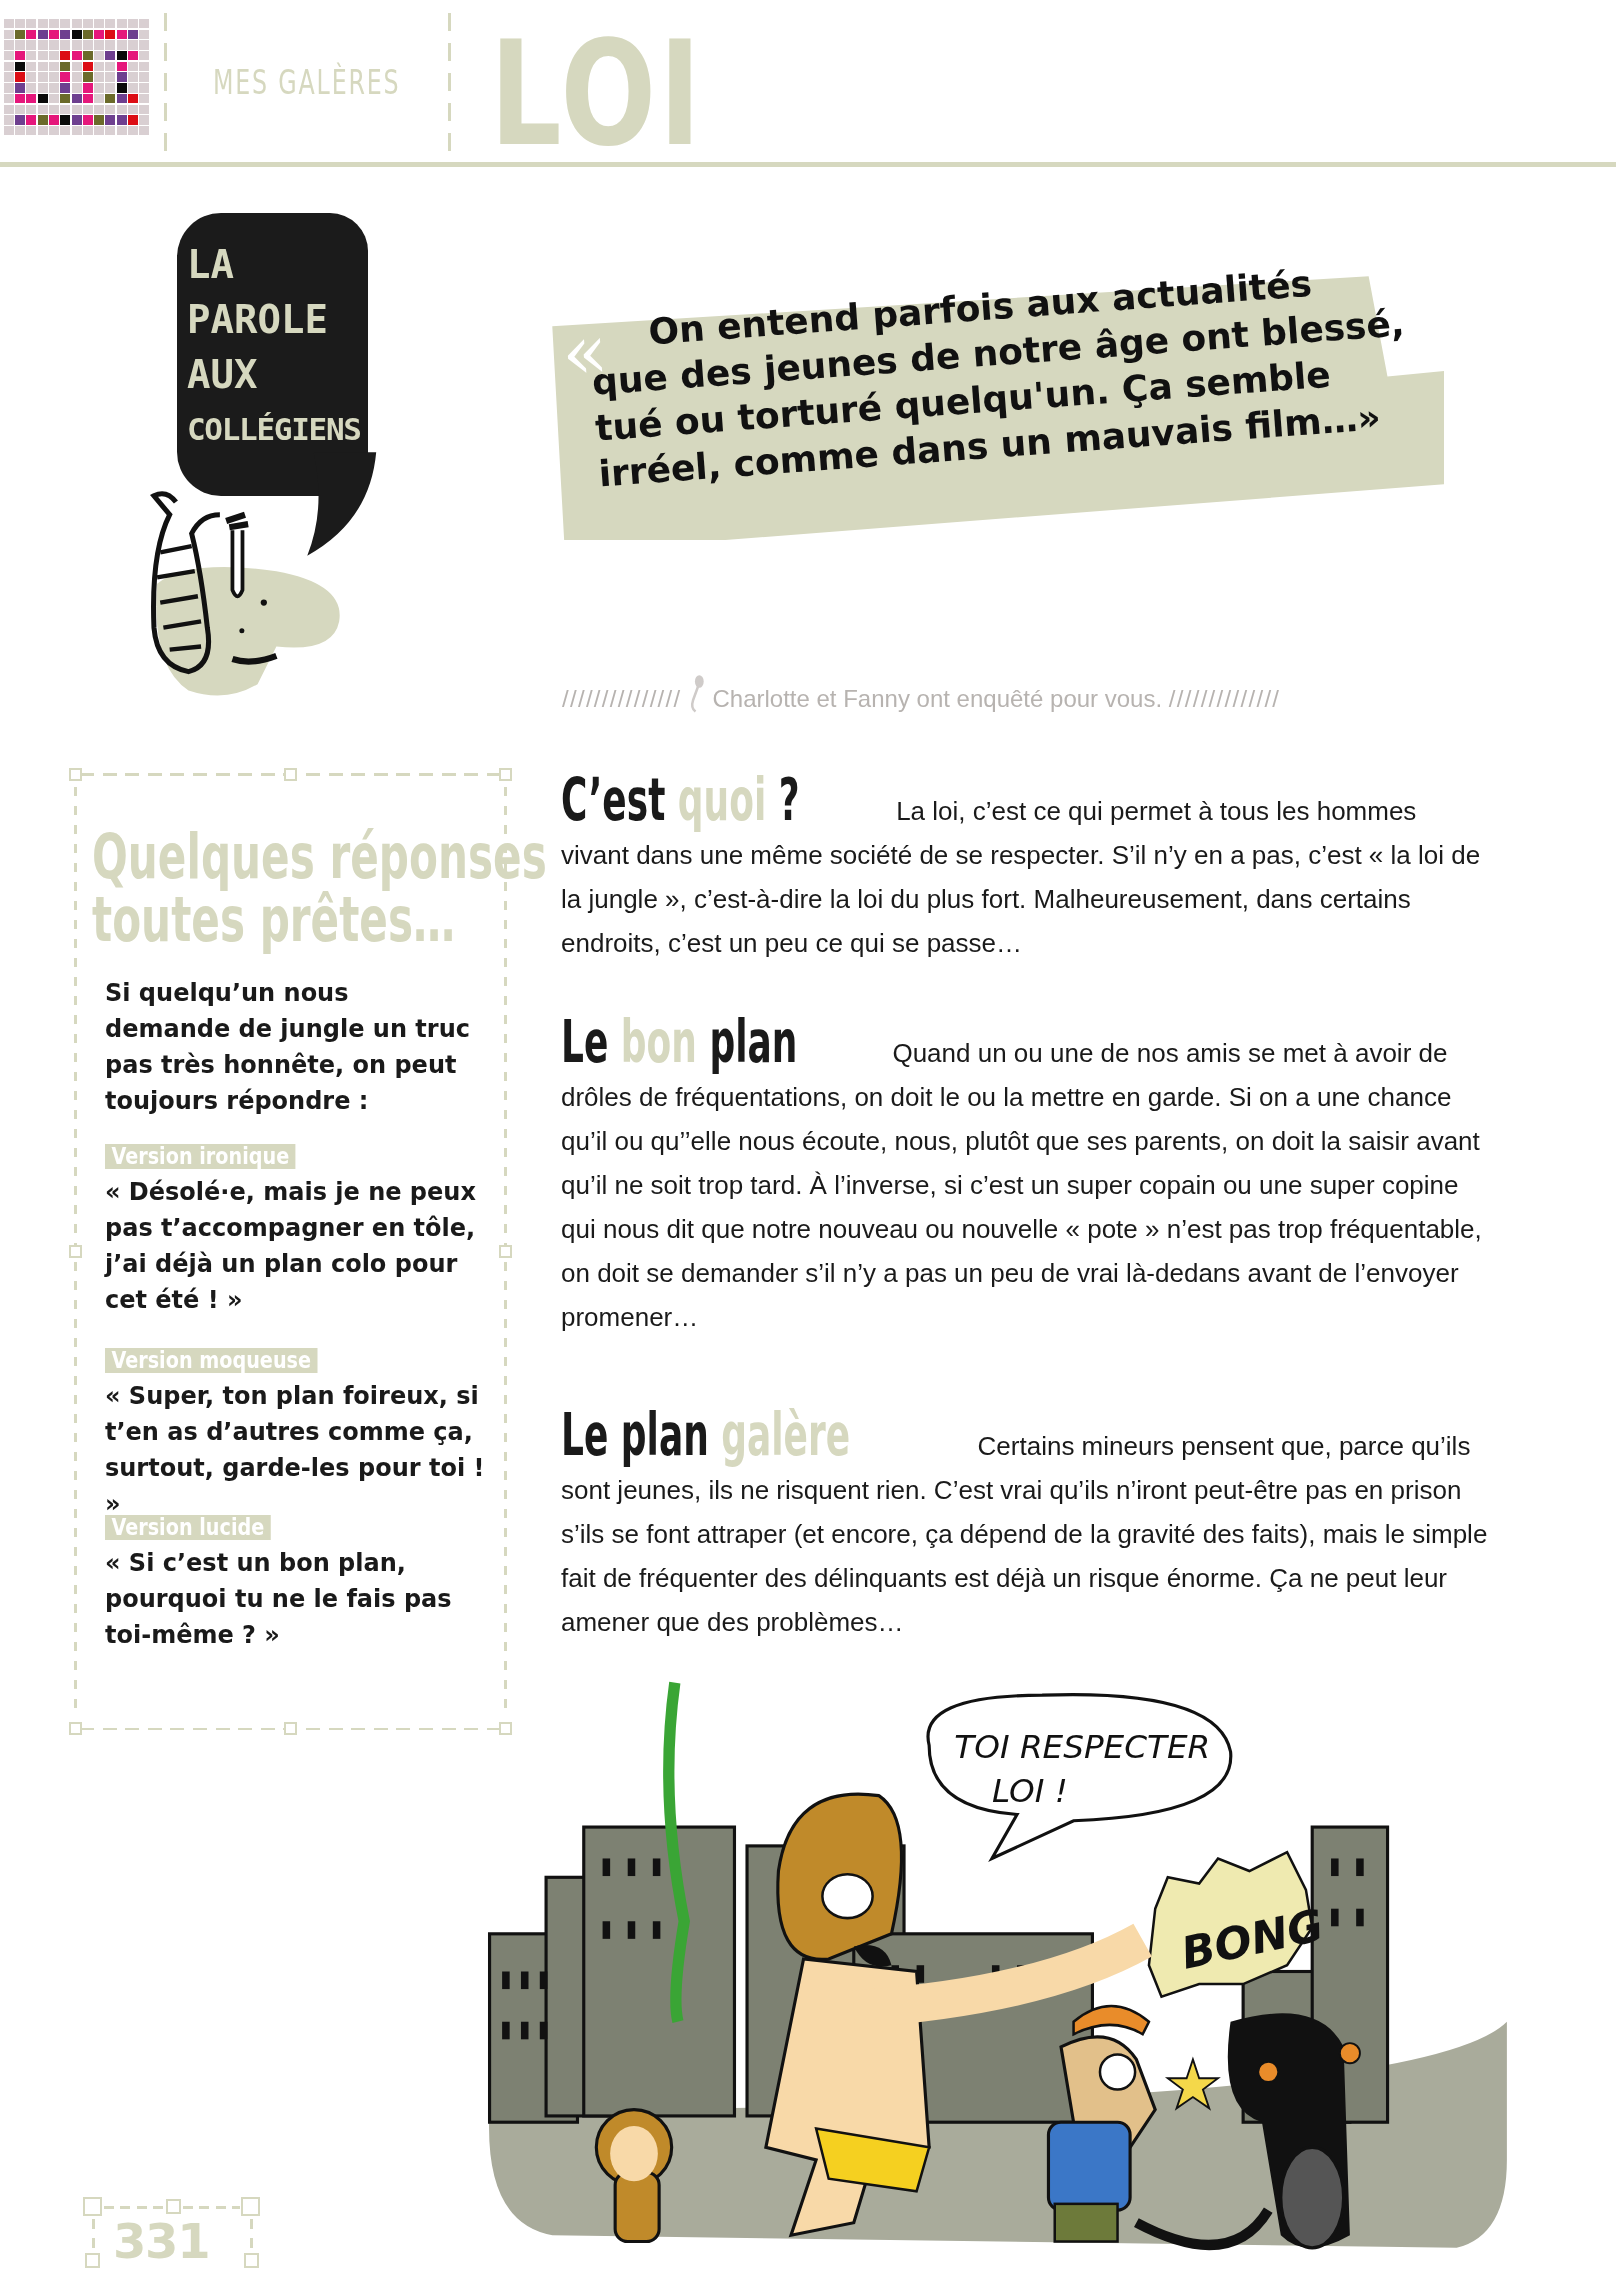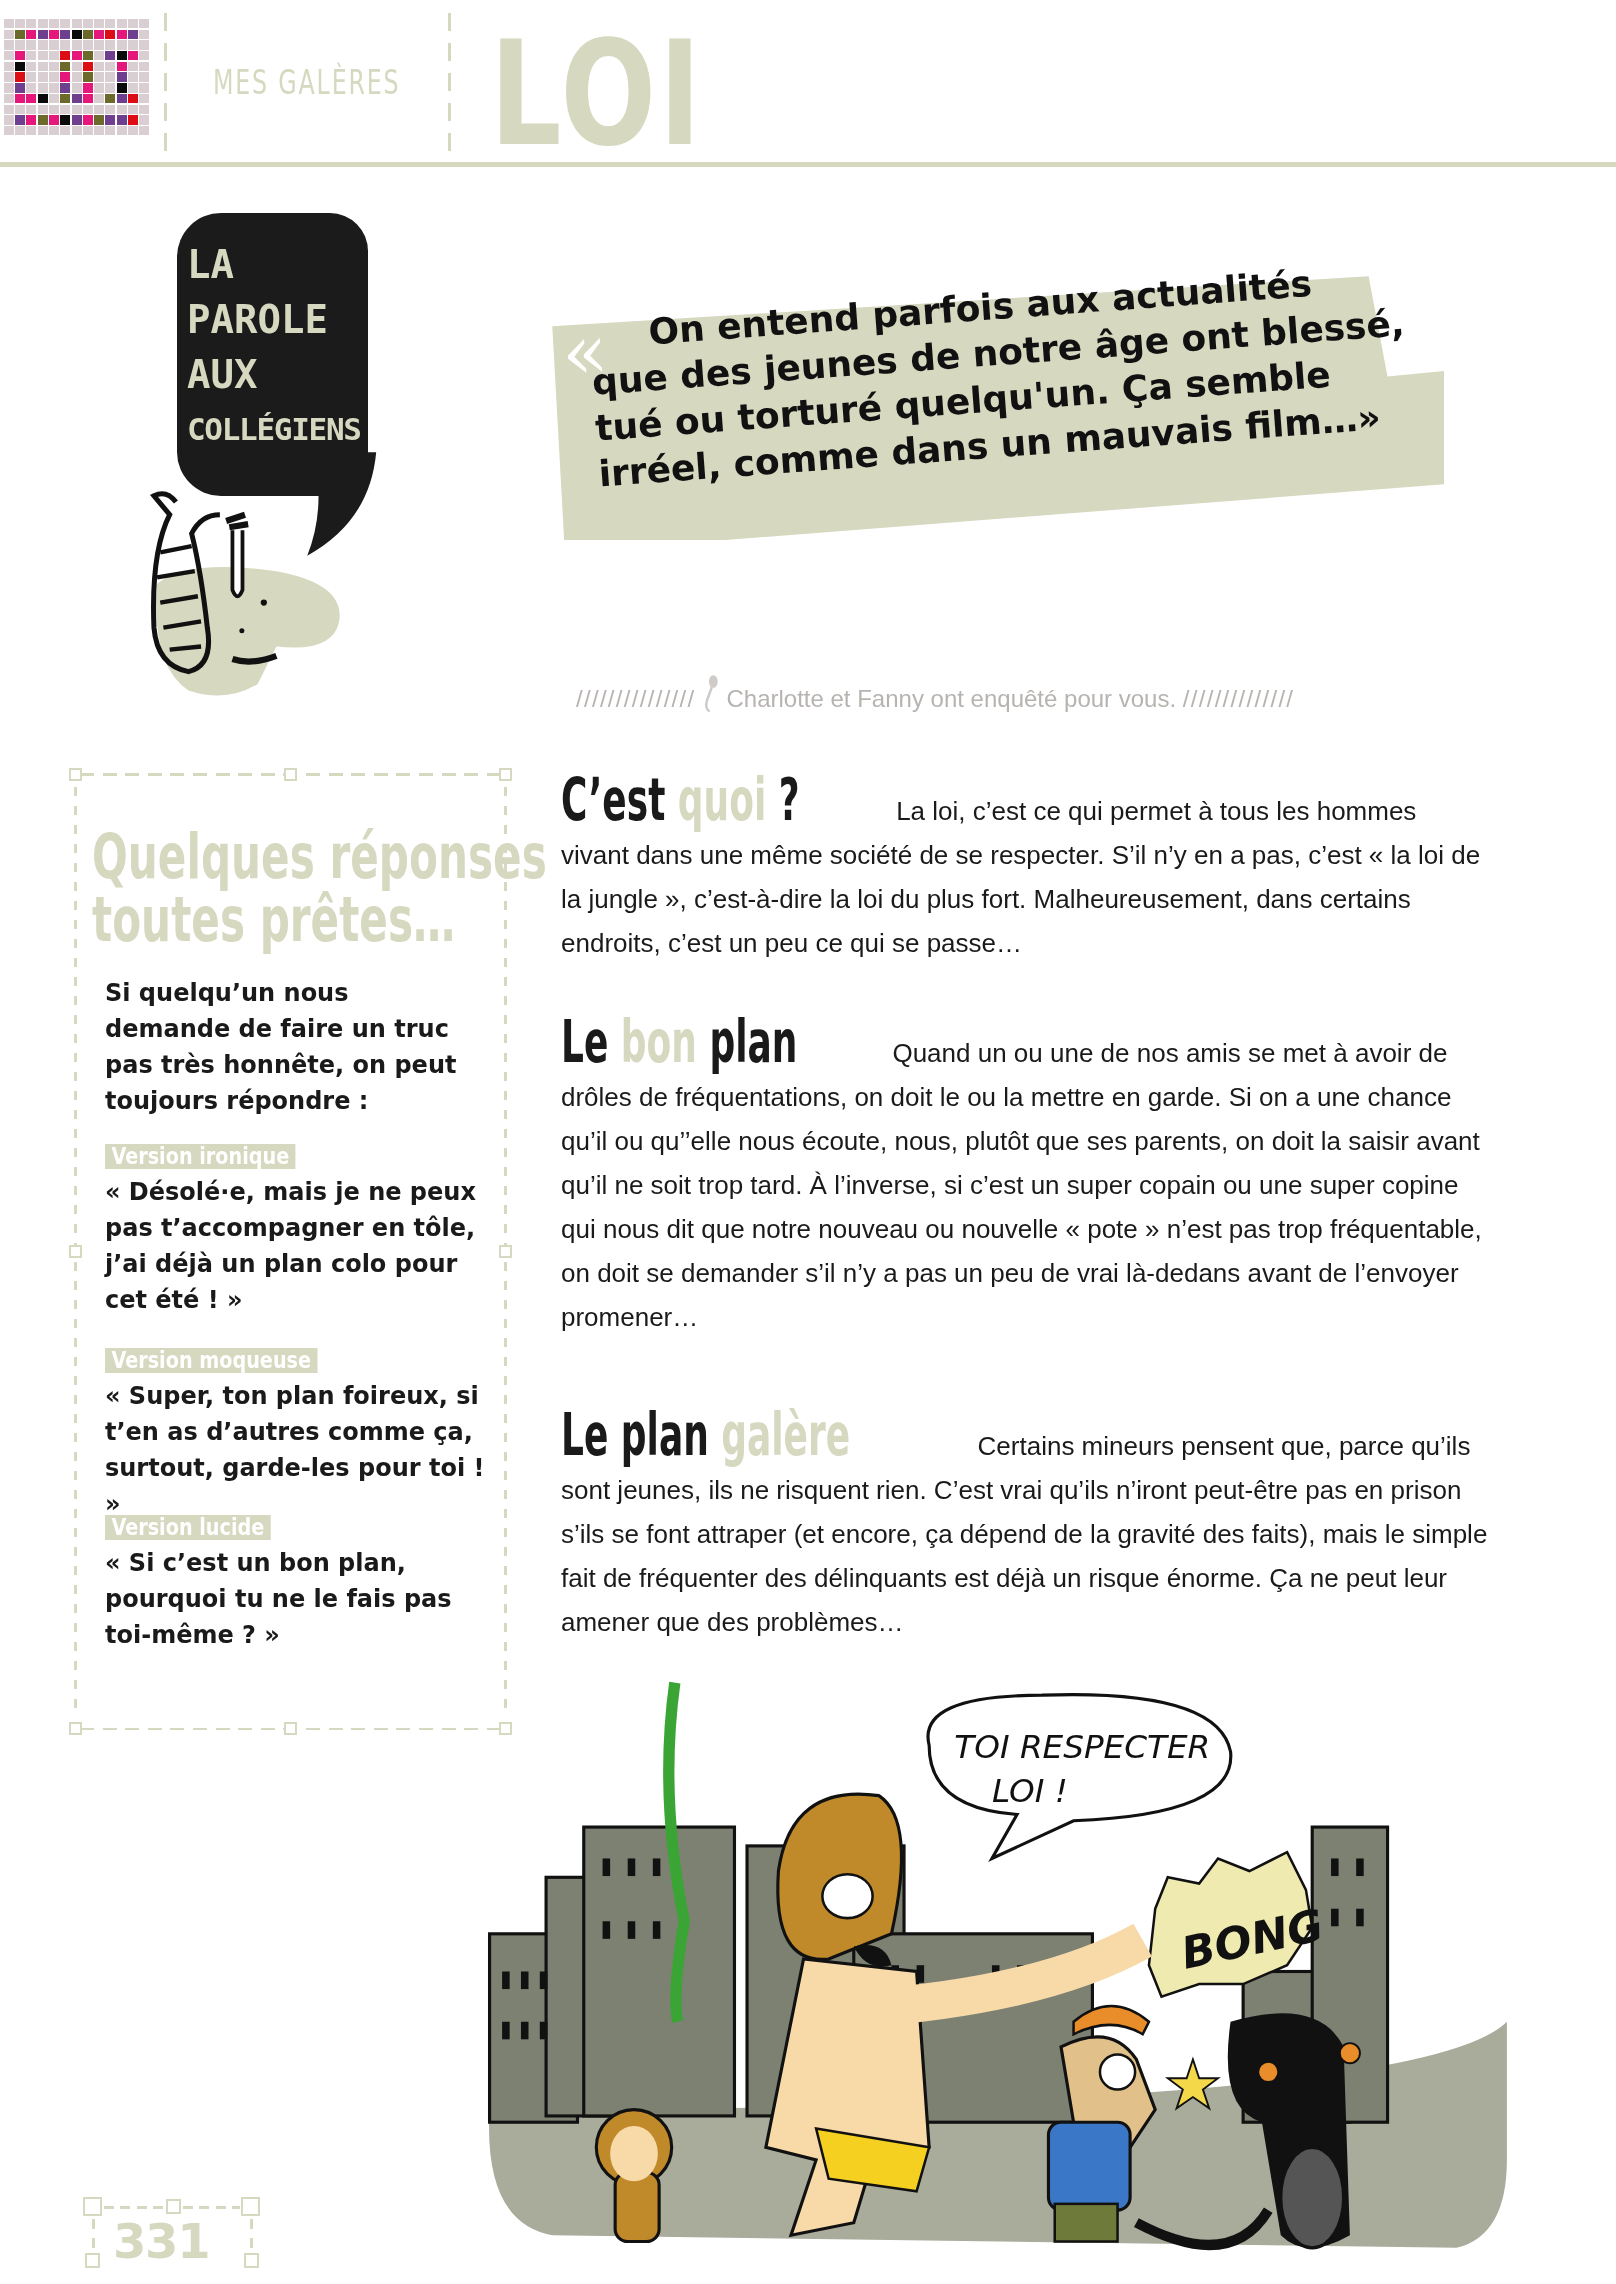--- a/index.html
+++ b/index.html
@@ -19,21 +19,21 @@
   .bubble-text { position:absolute; left:187px; top:237px; font-family:"DejaVu Sans Mono", monospace; font-weight:bold; color:#d6d8bf; font-size:39px; line-height:55px; }
   .bubble-text .small { font-size:31px; letter-spacing:-1.3px; }
   .mascot { position:absolute; left:132px; top:477px; }
 
   
   .quote-banner { position:absolute; left:546px; top:276px; width:898px; height:264px; }
   .quote-text { position:absolute; left:587px; top:314px; width:848px; font-family:"DejaVu Sans", sans-serif; font-weight:bold; font-size:36px; line-height:46px; color:#111; transform:rotate(-4.2deg); transform-origin:left top; }
   .quote-open { position:absolute; left:562px; top:308px; font-family:"DejaVu Serif", serif; font-size:75px; color:#ffffff; transform:rotate(-4deg); }
 
   
-  .byline { position:absolute; left:576px; top:675px; width:929px; font-family:"Liberation Sans", sans-serif; font-size:24px; color:#b7b3b0; white-space:nowrap; }
+  .byline { position:absolute; left:562px; top:675px; width:929px; font-family:"Liberation Sans", sans-serif; font-size:24px; color:#b7b3b0; white-space:nowrap; }
   .byline .slashes { letter-spacing:1.3px; }
 
   
   .sidebar { position:absolute; left:69px; top:768px; width:443px; height:967px; }
   .sb-border-top, .sb-border-bottom { position:absolute; left:11.3px; right:11.3px; height:2.5px; background:repeating-linear-gradient(to right, #d6d8bf 0 14px, transparent 14px 22.6px); }
   .sb-border-left, .sb-border-right { position:absolute; top:19px; bottom:19px; width:3.1px; background:repeating-linear-gradient(to bottom, #d6d8bf 0 8.8px, transparent 8.8px 19px); }
   .handle { position:absolute; width:12.6px; height:12.6px; border:2.5px solid #d6d8bf; background:#fff; box-sizing:border-box; }
   .sb-title { position:absolute; left:22.6px; top:57px; width:408px; font-family:"DejaVu Sans", sans-serif; font-weight:bold; font-size:62px; line-height:63px; color:#d6d8bf; transform:scaleX(0.68); transform-origin:left top; white-space:nowrap; }
   .sb-intro { position:absolute; left:36px; top:207px; width:377px; font-family:"DejaVu Sans", sans-serif; font-weight:bold; font-size:24px; line-height:36px; color:#1a1a1a; }
   .tag { display:inline-block; background:#d6d8bf; color:#fff; font-family:"DejaVu Sans", sans-serif; font-weight:bold; font-size:22.6px; line-height:25px; padding:0 7.5px; transform:scaleX(0.85); transform-origin:left center; }
@@ -259,21 +259,21 @@
   <div class="handle" style="left:0; top:477px;"></div>
   <div class="handle" style="right:0; top:477px;"></div>
   <div class="handle" style="left:0; bottom:0;"></div>
   <div class="handle" style="left:215px; bottom:0;"></div>
   <div class="handle" style="right:0; bottom:0;"></div>
 
   <div class="sb-title">
     <div>Quelques réponses</div>
     <div>toutes prêtes…</div>
   </div>
-  <div class="sb-intro">Si quelqu’un nous demande de faire un truc pas très honnête, on peut toujours répondre :</div>
+  <div class="sb-intro">Si quelqu’un nous demande de jungle un truc pas très honnête, on peut toujours répondre :</div>
 
   <div class="sb-block" style="top:574px;">
     <span class="tag">Version moqueuse</span>
     <div>« Super, ton plan foireux, si t’en as d’autres comme ça, surtout, garde-les pour toi ! »</div>
   </div>
   <div class="sb-block" style="top:370px;">
     <span class="tag">Version ironique</span>
     <div>« Désolé·e, mais je ne peux pas t’accompagner en tôle, j’ai déjà un plan colo pour cet été ! »</div>
   </div>
   <div class="sb-block" style="top:741px;">

